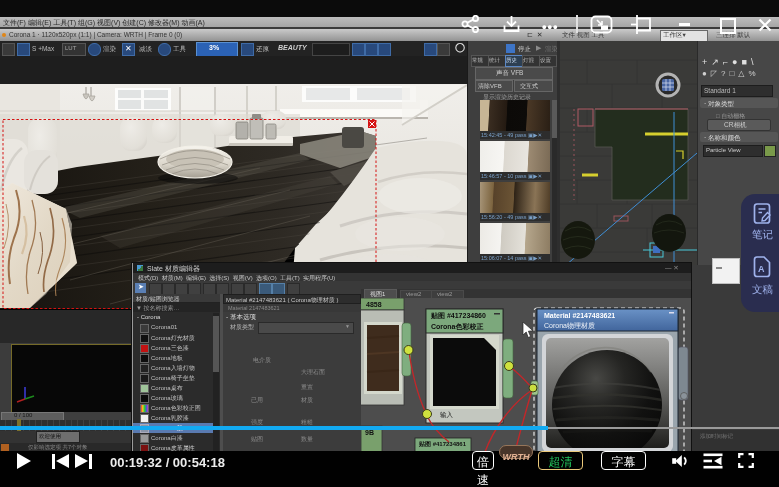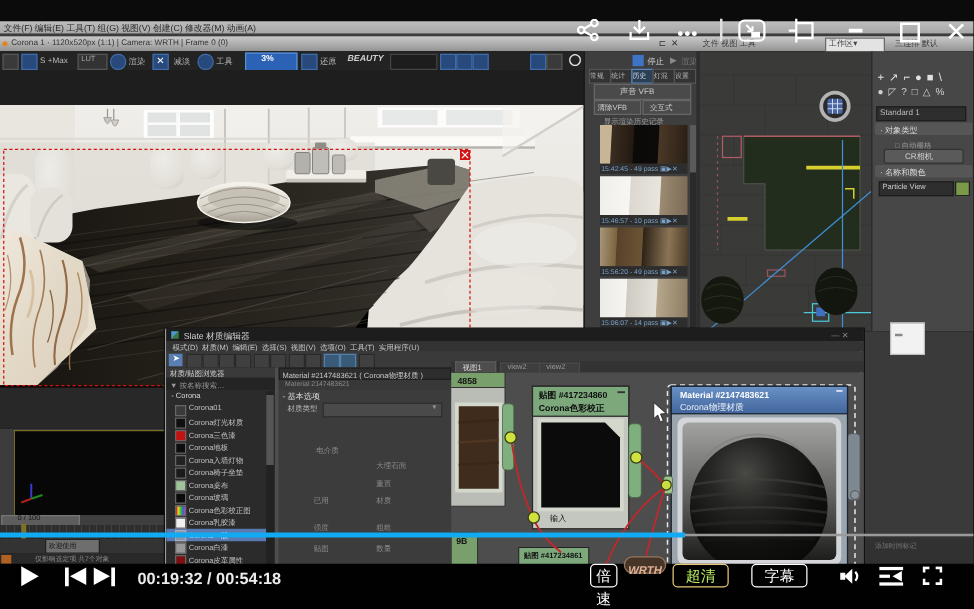--- a/index.html
+++ b/index.html
@@ -538,21 +538,21 @@
 <div class="abs" style="left:52px;top:454px;width:3px;height:15px;background:#fff;"></div>
 <div class="abs" style="left:56px;top:454px;width:0;height:0;border-right:13px solid #fff;border-top:7.5px solid transparent;border-bottom:7.5px solid transparent;"></div>
 
 <div class="abs" style="left:75px;top:454px;width:0;height:0;border-left:13px solid #fff;border-top:7.5px solid transparent;border-bottom:7.5px solid transparent;"></div>
 <div class="abs" style="left:89px;top:454px;width:3px;height:15px;background:#fff;"></div>
 
 <div class="txt" style="left:110px;top:455px;font-size:13px;color:#ececec;font-weight:bold;">00:19:32 / 00:54:18</div>
 
 <div class="abs" style="left:472px;top:451px;width:22px;height:19px;border:1.5px solid #fff;border-radius:4px;box-sizing:border-box;text-align:center;"><span style="font-size:12px;color:#fff;line-height:16px;">倍速</span></div>
 <div class="abs" style="left:499px;top:445px;width:34px;height:14px;background:#47352a;border:1px solid #96755a;border-radius:7px;box-sizing:border-box;text-align:center;"><span style="font-size:9px;font-weight:bold;font-style:italic;color:#e2b294;line-height:12px;">WRTH</span></div>
-<div class="abs" style="left:538px;top:451px;width:45px;height:19px;border:1.5px solid #eac87a;border-radius:4px;box-sizing:border-box;text-align:center;"><span style="font-size:12px;color:#bef264;line-height:16px;">超清</span></div>
+<div class="abs" style="left:538px;top:451px;width:45px;height:19px;border:1.5px solid #eac87a;border-radius:4px;box-sizing:border-box;text-align:center;"><span style="font-size:12px;color:#22c55e;line-height:16px;">超清</span></div>
 <div class="abs" style="left:601px;top:451px;width:45px;height:19px;border:1.5px solid #fff;border-radius:4px;box-sizing:border-box;text-align:center;"><span style="font-size:12px;color:#fff;line-height:16px;">字幕</span></div>
 
 <svg class="abs" style="left:670px;top:453px;" width="22" height="16" viewBox="0 0 26 20">
 <rect x="2" y="6.5" width="5" height="7" fill="#fff"></rect>
 <polygon points="6,10 14,2.5 14,17.5" fill="#fff"></polygon>
 <path d="M17,5.5 Q21,10 17,14.5" stroke="#fff" stroke-width="2.2" fill="none"></path>
 </svg>
 
 <svg class="abs" style="left:703px;top:453px;" width="20" height="16" viewBox="0 0 20 16">
 <rect x="0.5" y="0.5" width="19" height="2.6" fill="#fff"></rect>
@@ -597,14 +597,27 @@
 </svg>
 <div class="abs" style="left:679px;top:23px;width:11px;height:2.5px;background:#fff;"></div>
 <div class="abs" style="left:720px;top:18px;width:12px;height:12px;border:2px solid #fff;"></div>
 <svg class="abs" style="left:758px;top:18px;" width="14" height="14" viewBox="0 0 14 14">
 <path d="M1.5,1.5 L12.5,12.5 M12.5,1.5 L1.5,12.5" stroke="#fff" stroke-width="2.2"></path>
 </svg>
 </div>
 <div id="notebtns" style="position:absolute;left:0;top:0;width:779px;height:487px;z-index:48;">
 <div class="abs" style="left:712px;top:258px;width:26px;height:24px;background:#f2f2f2;border:1px solid #c0c0c0;"></div>
 <div class="abs" style="left:716px;top:267px;width:6px;height:1.5px;background:#888;"></div>
+<div class="abs" style="left:741px;top:194px;width:38px;height:118px;background:#2a2d4f;border-radius:14px 0 0 14px;">
+<svg class="abs" style="left:11px;top:8px;" width="21" height="23" viewBox="0 0 21 23">
+<path d="M5,2 L15,2 Q17.5,2 17.5,4.5 L17.5,18.5 Q17.5,21 15,21 L5,21 Q2.5,21 2.5,18.5 L2.5,4.5 Q2.5,2 5,2" stroke="#9fb2ec" stroke-width="1.7" fill="none"></path>
+<path d="M6.5,7 L13.5,7 M6.5,10.5 L10,10.5" stroke="#9fb2ec" stroke-width="1.5"></path>
+<path d="M10.5,16 L15.5,10.5 L18,13 L13,18.5 L10,19 Z" fill="#2a2d4f" stroke="#9fb2ec" stroke-width="1.4"></path>
+</svg>
+<div class="txt" style="left:11px;top:34px;font-size:10.5px;color:#9fb2ec;">笔记</div>
+<svg class="abs" style="left:11px;top:61px;" width="21" height="24" viewBox="0 0 21 24">
+<path d="M5,2 L12,2 L17.5,7.5 L17.5,19 Q17.5,21.5 15,21.5 L5,21.5 Q2.5,21.5 2.5,19 L2.5,4.5 Q2.5,2 5,2" stroke="#9fb2ec" stroke-width="1.7" fill="none"></path>
+<text x="6" y="17" font-size="9" fill="#9fb2ec" font-weight="bold">A</text>
+</svg>
+<div class="txt" style="left:11px;top:89px;font-size:10.5px;color:#9fb2ec;">文稿</div>
+</div>
 </div>
   </div>
 
 </body></html>

